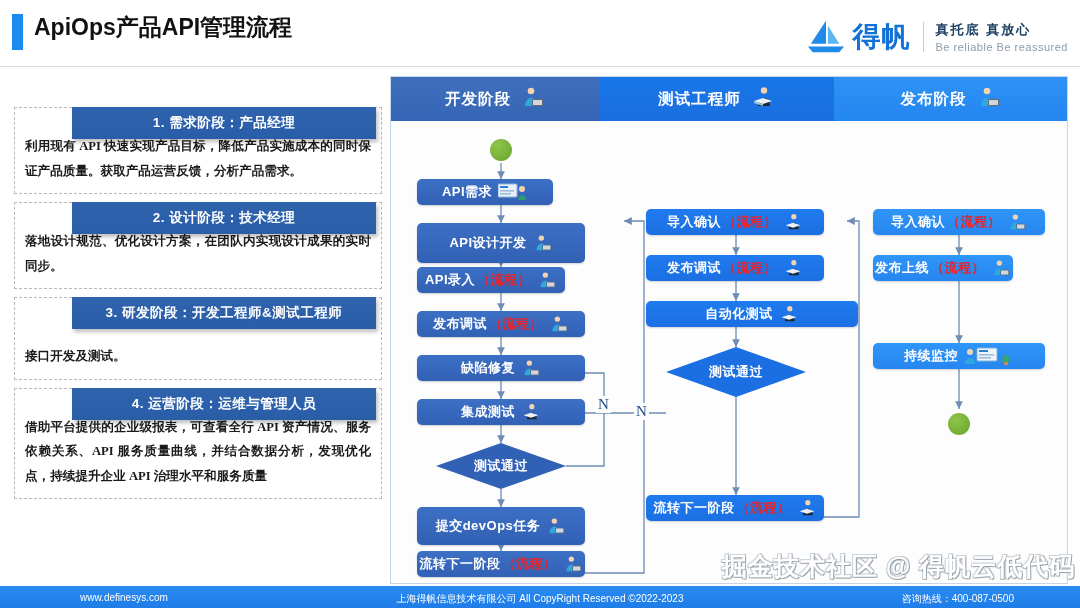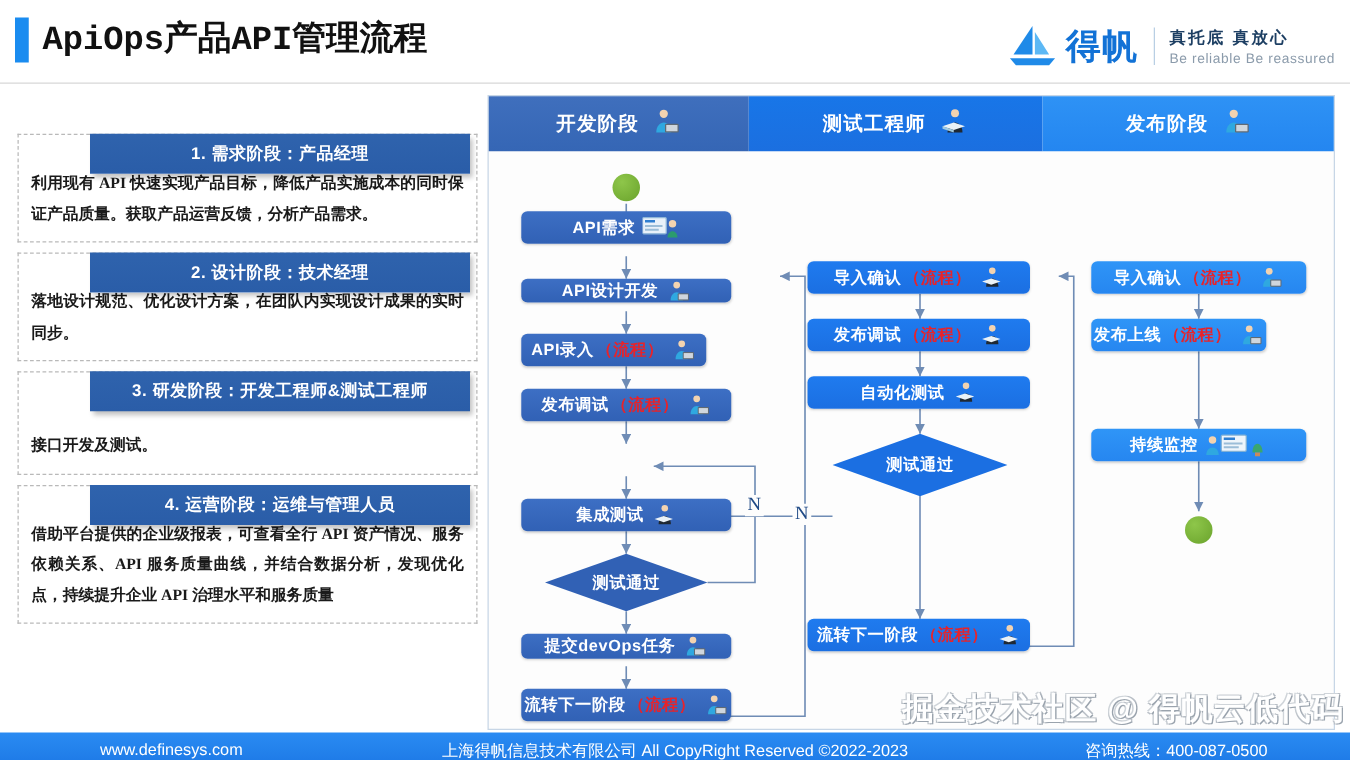--- a/index.html
+++ b/index.html
@@ -14,22 +14,22 @@
   
   .header {
     position: absolute; left: 0; top: 0; width: 1080px; height: 66px;
   }
   .title-accent {
     position: absolute; left: 12px; top: 14px;
     width: 11px; height: 36px; background: #1a8cf0;
   }
   .page-title {
     position: absolute; left: 34px; top: 12px;
-    font-size: 27px; font-weight: bold; color: #111;
-    letter-spacing: 0px; white-space: nowrap; font-family: Liberation Mono, monospace;
+    font-size: 23px; font-weight: bold; color: #111;
+    letter-spacing: 0px; white-space: nowrap;
   }
   .header-rule {
     position: absolute; left: 0; top: 66px; width: 1080px; height: 1px;
     background: #d8d8d8;
   }
   .brand {
     position: absolute; right: 12px; top: 16px;
     display: flex; align-items: center; height: 42px;
   }
   .brand-mark { width: 42px; height: 38px; margin-right: 6px; }
@@ -129,21 +129,21 @@
     position: absolute; left: 722px; top: 550px;
     font-size: 25px; font-weight: bold; color: #ffffff;
     text-shadow: 1px 1px 0 #9aa3ad, -1px -1px 0 #cfd4d9, 1px -1px 0 #b9bfc6, -1px 1px 0 #b9bfc6;
     letter-spacing: 1px; white-space: nowrap;
   }
 
   
   .footer {
     position: absolute; left: 0; bottom: 0; width: 1080px; height: 22px;
     background: linear-gradient(180deg,#2a8bf2 0%,#1f7ce8 100%);
-    color: #ffffff; font-size: 13px; padding-left: 28px;
+    color: #ffffff; font-size: 10px; padding-left: 28px;
   }
   .footer span { position: absolute; top: 6px; white-space: nowrap; }
   .f-left   { left: 80px; }
   .f-center { left: 50%; transform: translateX(-50%); }
   .f-right  { right: 66px; }
 </style>
 </head>
 <body>
 
 <div class="header">
@@ -270,35 +270,35 @@
         <path d="M432 396 L468 396 L468 100 L456 100" marker-end="url(#ah)"></path>
 
         <line x1="568" y1="114" x2="568" y2="134" marker-end="url(#ah)"></line>
         <line x1="568" y1="160" x2="568" y2="222" marker-end="url(#ah)"></line>
         <line x1="568" y1="248" x2="568" y2="288" marker-end="url(#ah)"></line>
       </g>
     </svg>
 
     <div class="terminator" style="left:99px; top:18px;"></div>
 
-    <div class="node col-a" style="left:26px; top:48px; width:168px; height:26px;">
+    <div class="node col-a" style="left:26px; top:58px; width:136px; height:26px;">
       <span>API需求</span>
       <span class="ico">
         <svg width="30" height="18" viewBox="0 0 30 18">
             <rect x="0" y="1" width="19" height="13" rx="1" fill="#e8f1fa" stroke="#8fb6d8"></rect>
             <rect x="2" y="3" width="8" height="2" fill="#2f7fd1"></rect>
             <rect x="2" y="7" width="14" height="1.6" fill="#9bbdd8"></rect>
             <rect x="2" y="10" width="11" height="1.6" fill="#9bbdd8"></rect>
             <circle cx="24" cy="6" r="3" fill="#f3d3b0"></circle>
             <path d="M20 17c0-3 2-5 4-5s4 2 4 5z" fill="#2b9b6e"></path>
           </svg>
       </span>
     </div>
 
-    <div class="node col-a" style="left:26px; top:102px; width:168px; height:19px;">
+    <div class="node col-a" style="left:26px; top:102px; width:168px; height:40px;">
       <span>API设计开发</span>
       <span class="ico">
         <svg width="20" height="18" viewBox="0 0 24 22">
             <circle cx="10" cy="5" r="3.3" fill="#f3d3b0"></circle>
             <path d="M4 20c0-5 3-8 6-8s6 3 6 8z" fill="#2fa8e0"></path>
             <rect x="11" y="13" width="11" height="7" rx="1" fill="#5f6a75"></rect>
             <rect x="12" y="14" width="9" height="5" fill="#cfd6dd"></rect>
           </svg>
       </span>
     </div>
@@ -322,40 +322,51 @@
       <span class="ico">
         <svg width="20" height="18" viewBox="0 0 24 22">
             <circle cx="10" cy="5" r="3.3" fill="#f3d3b0"></circle>
             <path d="M4 20c0-5 3-8 6-8s6 3 6 8z" fill="#2fa8e0"></path>
             <rect x="11" y="13" width="11" height="7" rx="1" fill="#5f6a75"></rect>
             <rect x="12" y="14" width="9" height="5" fill="#cfd6dd"></rect>
           </svg>
       </span>
     </div>
 
+    <div class="node col-a" style="left:26px; top:234px; width:168px; height:26px;">
+      <span>缺陷修复</span>
+      <span class="ico">
+        <svg width="20" height="18" viewBox="0 0 24 22">
+            <circle cx="10" cy="5" r="3.3" fill="#f3d3b0"></circle>
+            <path d="M4 20c0-5 3-8 6-8s6 3 6 8z" fill="#2fa8e0"></path>
+            <rect x="11" y="13" width="11" height="7" rx="1" fill="#5f6a75"></rect>
+            <rect x="12" y="14" width="9" height="5" fill="#cfd6dd"></rect>
+          </svg>
+      </span>
+    </div>
 
     <div class="node col-a" style="left:26px; top:278px; width:168px; height:26px;">
       <span>集成测试</span>
       <span class="ico">
         <svg width="20" height="18" viewBox="0 0 24 22">
             <circle cx="13" cy="4.5" r="3.2" fill="#f3d3b0"></circle>
             <path d="M7 20c0-5 3-8 6-8s6 3 6 8z" fill="#1f2933"></path>
             <path d="M3 15l9-3 9 3-9 3z" fill="#eaf2f7"></path>
           </svg>
       </span>
     </div>
 
     <div class="diamond" style="left:45px; top:322px; width:130px; height:46px;">
       <svg width="130" height="46" viewBox="0 0 130 46">
           <polygon points="65,0 130,23 65,46 0,23" fill="#3161b5"></polygon>
         </svg>
       <span>测试通过</span>
     </div>
 
-    <div class="node col-a" style="left:26px; top:386px; width:168px; height:20px;">
+    <div class="node col-a" style="left:26px; top:386px; width:168px; height:38px;">
       <span>提交devOps任务</span>
       <span class="ico">
         <svg width="20" height="18" viewBox="0 0 24 22">
             <circle cx="10" cy="5" r="3.3" fill="#f3d3b0"></circle>
             <path d="M4 20c0-5 3-8 6-8s6 3 6 8z" fill="#2fa8e0"></path>
             <rect x="11" y="13" width="11" height="7" rx="1" fill="#5f6a75"></rect>
             <rect x="12" y="14" width="9" height="5" fill="#cfd6dd"></rect>
           </svg>
       </span>
     </div>
@@ -392,21 +403,21 @@
       <span class="lbl-red">（流程）</span>
       <span class="ico">
         <svg width="20" height="18" viewBox="0 0 24 22">
             <circle cx="13" cy="4.5" r="3.2" fill="#f3d3b0"></circle>
             <path d="M7 20c0-5 3-8 6-8s6 3 6 8z" fill="#1f2933"></path>
             <path d="M3 15l9-3 9 3-9 3z" fill="#eaf2f7"></path>
           </svg>
       </span>
     </div>
 
-    <div class="node col-b" style="left:255px; top:180px; width:178px; height:26px;">
+    <div class="node col-b" style="left:255px; top:180px; width:212px; height:26px;">
       <span>自动化测试</span>
       <span class="ico">
         <svg width="20" height="18" viewBox="0 0 24 22">
             <circle cx="13" cy="4.5" r="3.2" fill="#f3d3b0"></circle>
             <path d="M7 20c0-5 3-8 6-8s6 3 6 8z" fill="#1f2933"></path>
             <path d="M3 15l9-3 9 3-9 3z" fill="#eaf2f7"></path>
           </svg>
       </span>
     </div>
 

